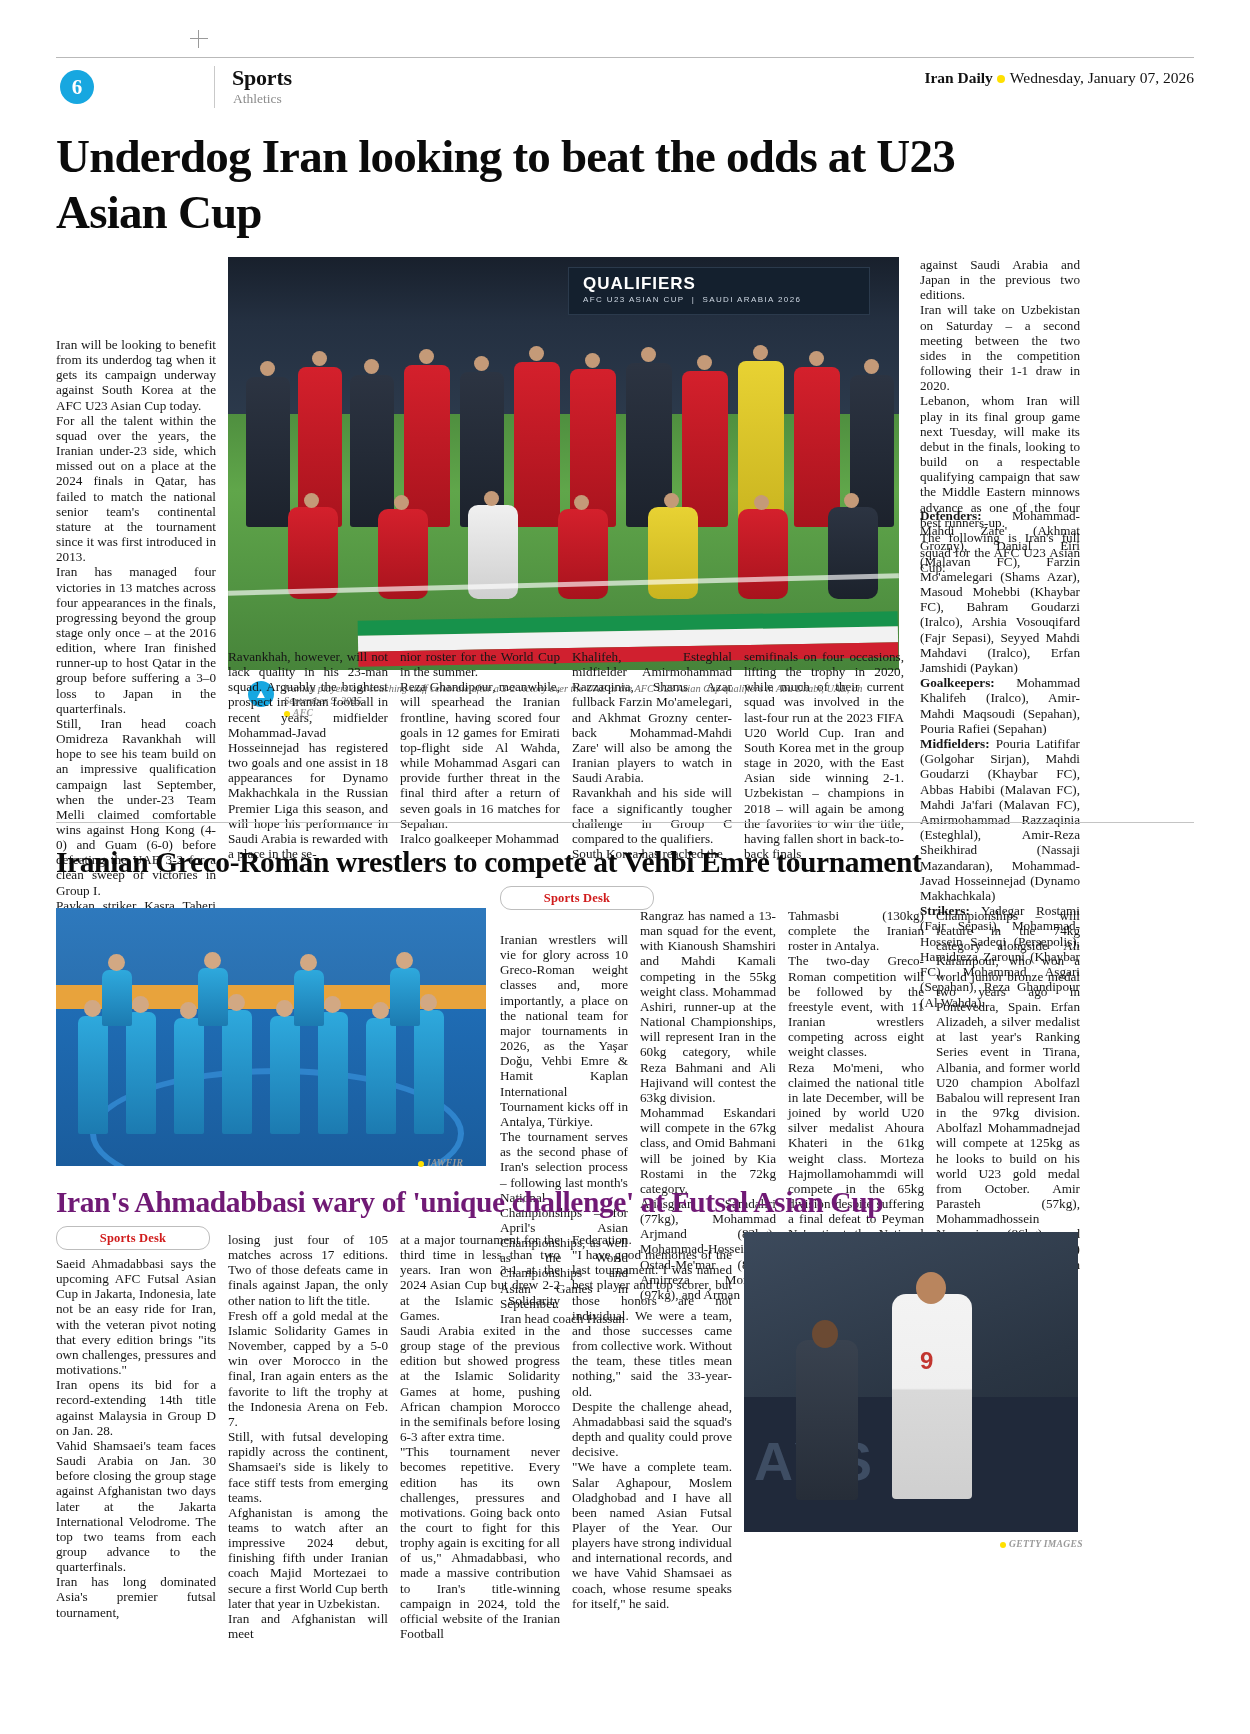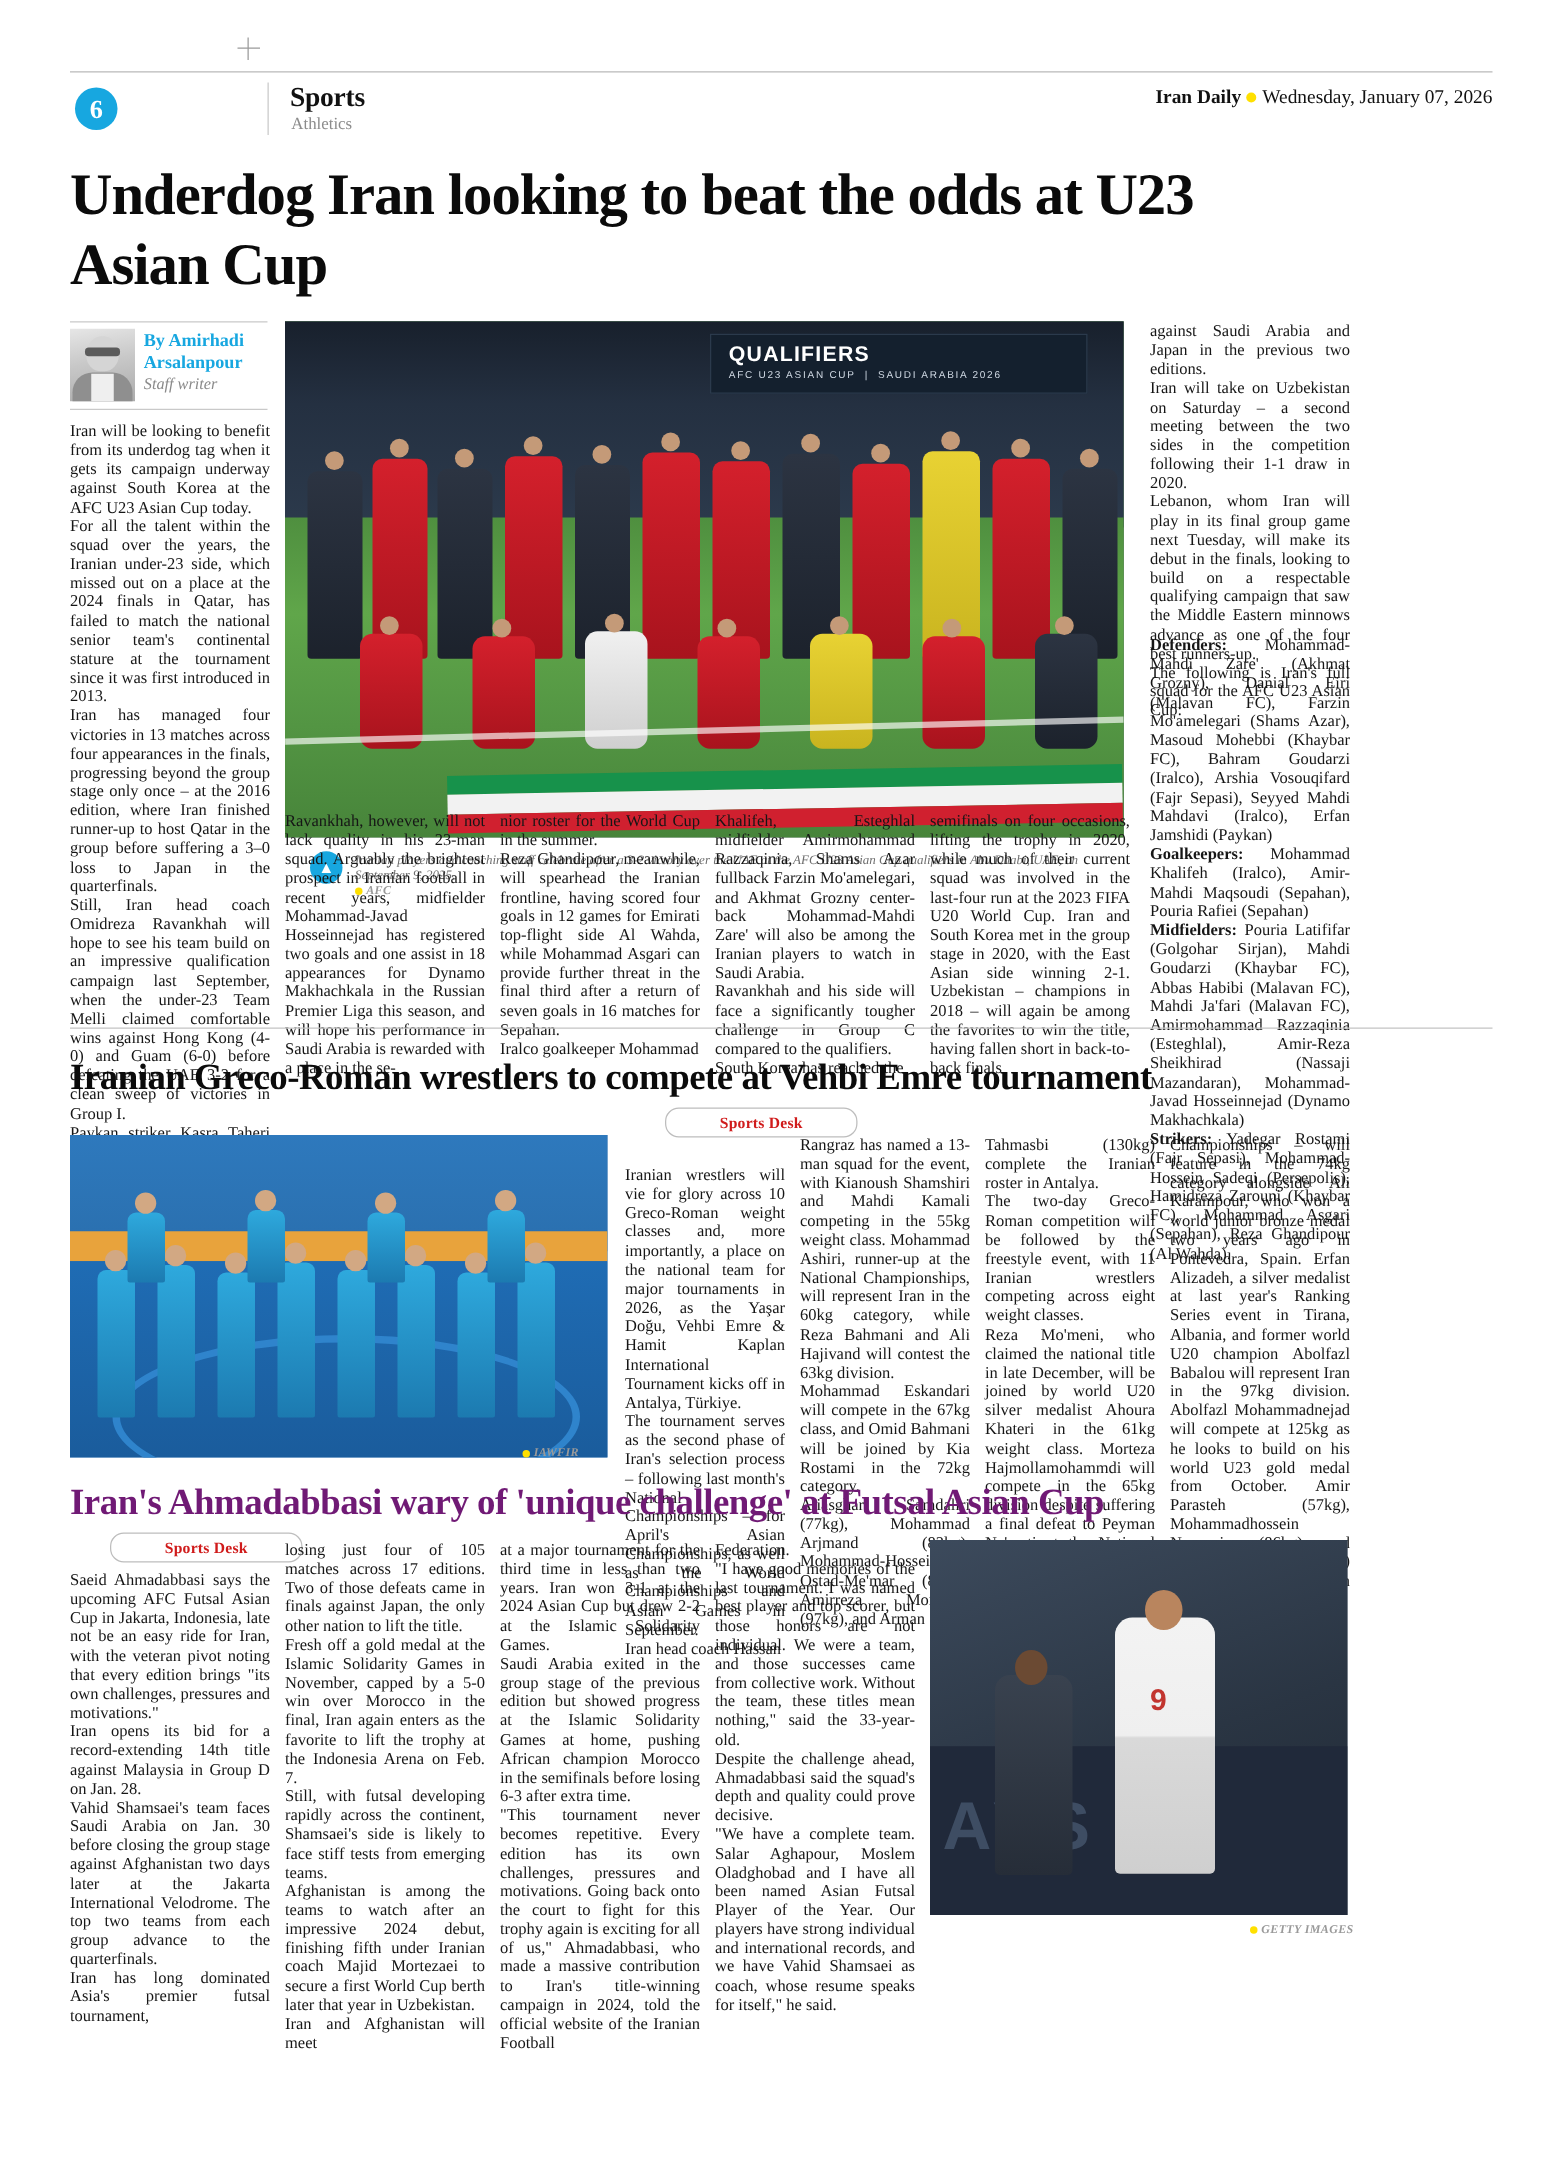--- a/index.html
+++ b/index.html
@@ -151,21 +151,20 @@
     position:absolute;left:56px;top:1185px;width:1138px;
     font-weight:bold;font-size:29.5px;line-height:34px;letter-spacing:-0.4px;color:#701a75;
   }
 
   
   .desk{
     position:absolute;width:152px;height:22px;border:1px solid #bdbdbd;border-radius:11px;
     display:flex;align-items:center;justify-content:center;
     font-family:"Liberation Serif",serif;font-weight:bold;font-size:12.5px;color:#d01b1b;
     letter-spacing:.2px;
-    margin-left:32px;
   }
 
   
   .photo2{
     position:absolute;left:56px;top:908px;width:430px;height:258px;overflow:hidden;background:#1c63a8;
   }
   .w-wall{position:absolute;left:0;top:0;width:100%;height:36%;background:linear-gradient(180deg,#2e79bd,#2a6fae);}
   .w-band{position:absolute;left:0;top:30%;width:100%;height:9%;background:#e8a33c;}
   .w-mat{position:absolute;left:0;top:39%;width:100%;height:61%;background:linear-gradient(180deg,#1f6cb4,#1a5c9c);}
   .w-circle{position:absolute;left:8%;top:62%;width:84%;height:46%;border:6px solid #2f84cc;border-radius:50%;}
@@ -199,36 +198,20 @@
     <div class="sec-divider"></div>
     <div class="sec-title">Sports</div>
     <div class="sec-sub">Athletics</div>
     <div class="mast-right">
       <b>Iran Daily</b><span class="dot-y"></span><span>Wednesday, January 07, 2026</span>
     </div>
   </div>
 
   <div class="hl1">Underdog Iran looking to beat the odds at U23 Asian Cup</div>
 
-  <div class="byline-box">
-    <div class="byline-rule"></div>
-    <div class="byline-inner">
-      <div class="avatar">
-        <div class="head"></div>
-          <div class="glass"></div>
-          <div class="body"></div>
-          <div class="shirt"></div>
-      </div>
-      <div>
-        <div class="byline-name">By Amirhadi Arsalanpour</div>
-        <div class="byline-role">Staff writer</div>
-      </div>
-    </div>
-    <div class="byline-rule2"></div>
-  </div>
 
   <div class="photo1">
     <div class="ph-sky"></div>
     <div class="ph-grass"></div>
     <div class="ph-banner">
       <div class="bt">QUALIFIERS</div>
       <div class="bs">AFC U23 ASIAN CUP &nbsp;|&nbsp; SAUDI ARABIA 2026</div>
     </div>
     <div class="person p-dark" style="left:18px;top:120px;width:44px;height:150px;"></div>
       <div class="p-head" style="left:32px;top:104px;"></div>

